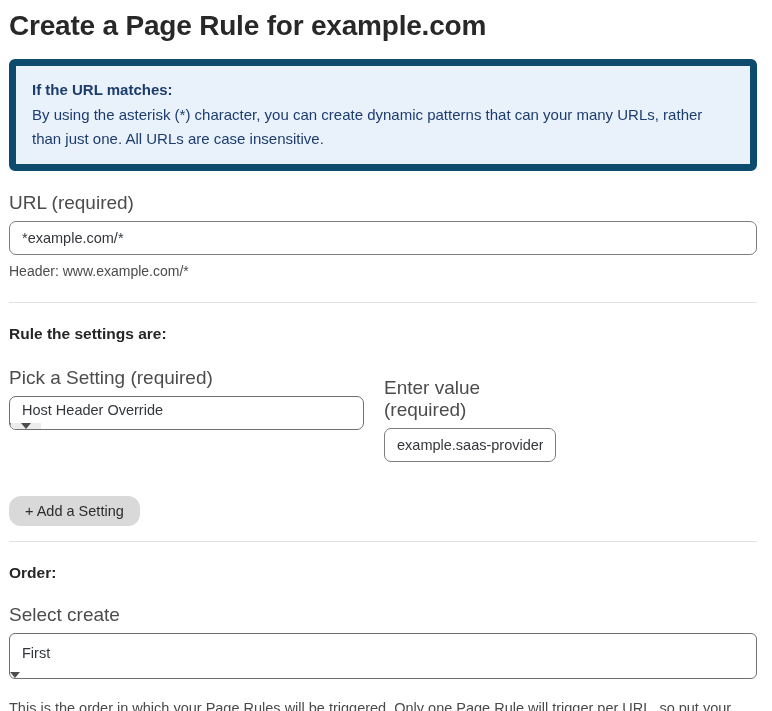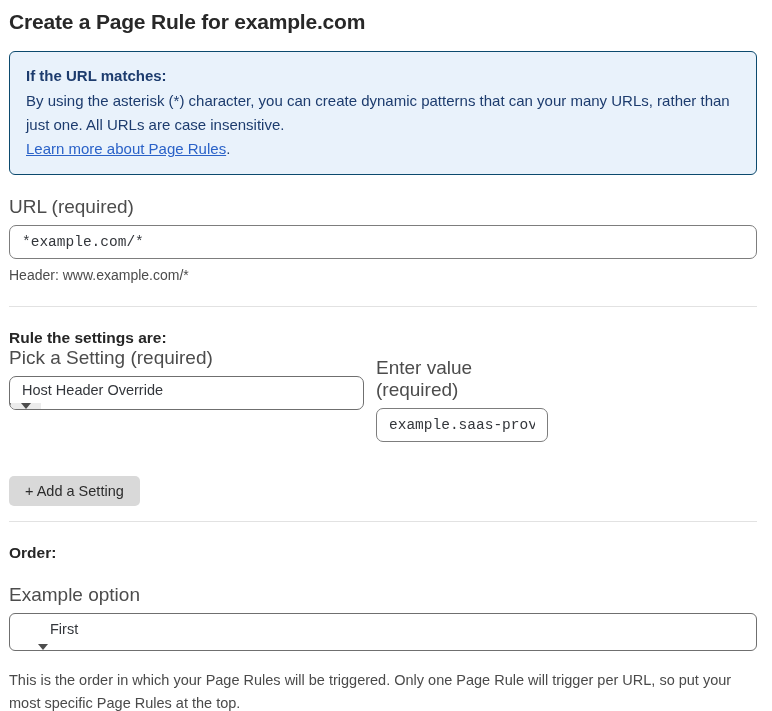--- a/index.html
+++ b/index.html
@@ -7,31 +7,31 @@
   body {
     width: 772px;
     height: 711px;
     font-family: "Liberation Sans", sans-serif;
     color: #2e2e2e;
     overflow: hidden;
   }
   .container { padding: 7px 9px 0 9px; width: 766px; }
 
   .page-title {
-    font-size: 21px;
+    font-size: 28px;
     font-weight: 700;
     color: #282828;
     letter-spacing: -0.2px;
     margin: 3px 0 17px 0;
   }
 
   
   .info-box {
     background: #e9f2fb;
-    border: 1px solid #0c4a6e;
+    border: 7px solid #0c4a6e;
     border-radius: 6px;
     padding: 12px 16px 13px 16px;
     color: #1d3c6e;
     font-size: 15px;
     line-height: 24px;
     margin-bottom: 21px;
   }
   .info-box .info-heading { font-weight: 700; margin-bottom: 1px; }
   .info-box a.info-link {
     color: #2a62c8;
@@ -45,21 +45,21 @@
     margin-bottom: 7px;
     display: block;
   }
 
   .text-input {
     height: 34px;
     border: 1px solid #7d7d7d;
     border-radius: 7px;
     padding: 0 12px;
     font-size: 14.5px;
-    font-family: Liberation Mono, monospace;
+    font-family: Liberation Sans, sans-serif;
     color: #33363b;
     background: #fff;
     outline: none;
     display: block;
   }
   .full-width { width: 100%; }
 
   .helper-text {
     font-size: 14px;
     color: #4c4c4c;
@@ -73,21 +73,21 @@
   }
 
   .section-heading {
     font-size: 15.5px;
     font-weight: 700;
     color: #262626;
     margin: 22px 0 0 0;
   }
 
   
-  .settings-row { display: flex; gap: 12px; }
+  .settings-row { display: flex; gap: 20px; margin-top: 24px; }
   .setting-col { width: 355px; }
   .value-col { width: 172px; margin-top: 10px; }
 
   .custom-select {
     display: flex;
     align-items: stretch;
     height: 34px;
     border: 1px solid #6f6f6f;
     border-radius: 7px;
     background: #fff;
@@ -112,60 +112,59 @@
     display: flex;
     align-items: center;
     justify-content: center;
   }
   .tri-down {
     width: 0; height: 0;
     border-left: 5px solid transparent;
     border-right: 5px solid transparent;
     border-top: 6px solid #4d4d4d;
   }
-  .custom-select.plain { height: 38px; border-radius: 6px; padding-left: 28px; }
+  .custom-select.plain { height: 46px; border-radius: 6px; }
   .custom-select.plain .plain-arrow {
     display: flex; align-items: center; padding-right: 13px;
   }
 
   .btn {
     border: none;
     border-radius: 5px;
     height: 30px;
     padding: 0 16px;
     font-size: 14.5px;
     font-family: "Liberation Sans", sans-serif;
     cursor: pointer;
     display: inline-flex;
     align-items: center;
     justify-content: center;
   }
   .btn-gray { background: #d9d9d9; color: #2c2c2c; }
 
-  .add-setting-btn { margin-top: 34px; }
+  .add-setting-btn { margin-top: 34px; border-radius: 12px; }
 
   .order-helper {
     font-size: 14.5px;
     color: #4a4a4a;
     line-height: 23px;
     margin-top: 18px;
     max-width: 740px;
   }
 </style>
 </head>
 <body>
 
 <div class="container">
 
   <h1 class="page-title">Create a Page Rule for example.com</h1>
 
   <div class="info-box">
     <div class="info-heading">If the URL matches:</div>
     <div class="info-body">By using the asterisk (*) character, you can create dynamic patterns that can your many URLs, rather than just one. All URLs are case insensitive.</div>
-    <div><a class="info-link">Learn more about Page Rules</a><span>.</span></div>
   </div>
 
   <label class="field-label">URL (required)</label>
   <input class="text-input full-width" type="text" value="*example.com/*" style="">
   <div class="helper-text">Header: www.example.com/*</div>
 
   <hr class="divider">
 
   <h2 class="section-heading">Rule the settings are:</h2>
 
@@ -184,21 +183,21 @@
       <input class="text-input" style="width: 172px;" type="text" value="example.saas-provider.com">
     </div>
   </div>
 
   <button class="btn btn-gray add-setting-btn">+ Add a Setting</button>
 
   <hr class="divider" style="margin-top:15px;">
 
   <h2 class="section-heading">Order:</h2>
 
-  <label class="field-label" style="margin-top:22px;">Example option</label>
+  <label class="field-label" style="margin-top:22px;">Select create</label>
   <div class="custom-select plain">
     <div class="select-text">First</div>
     <div class="plain-arrow">
       <span class="tri-down"></span>
     </div>
   </div>
   <div class="order-helper">This is the order in which your Page Rules will be triggered. Only one Page Rule will trigger per URL, so put your most specific Page Rules at the top.</div>
 
   <hr class="divider" style="margin-top:21px;">
 

